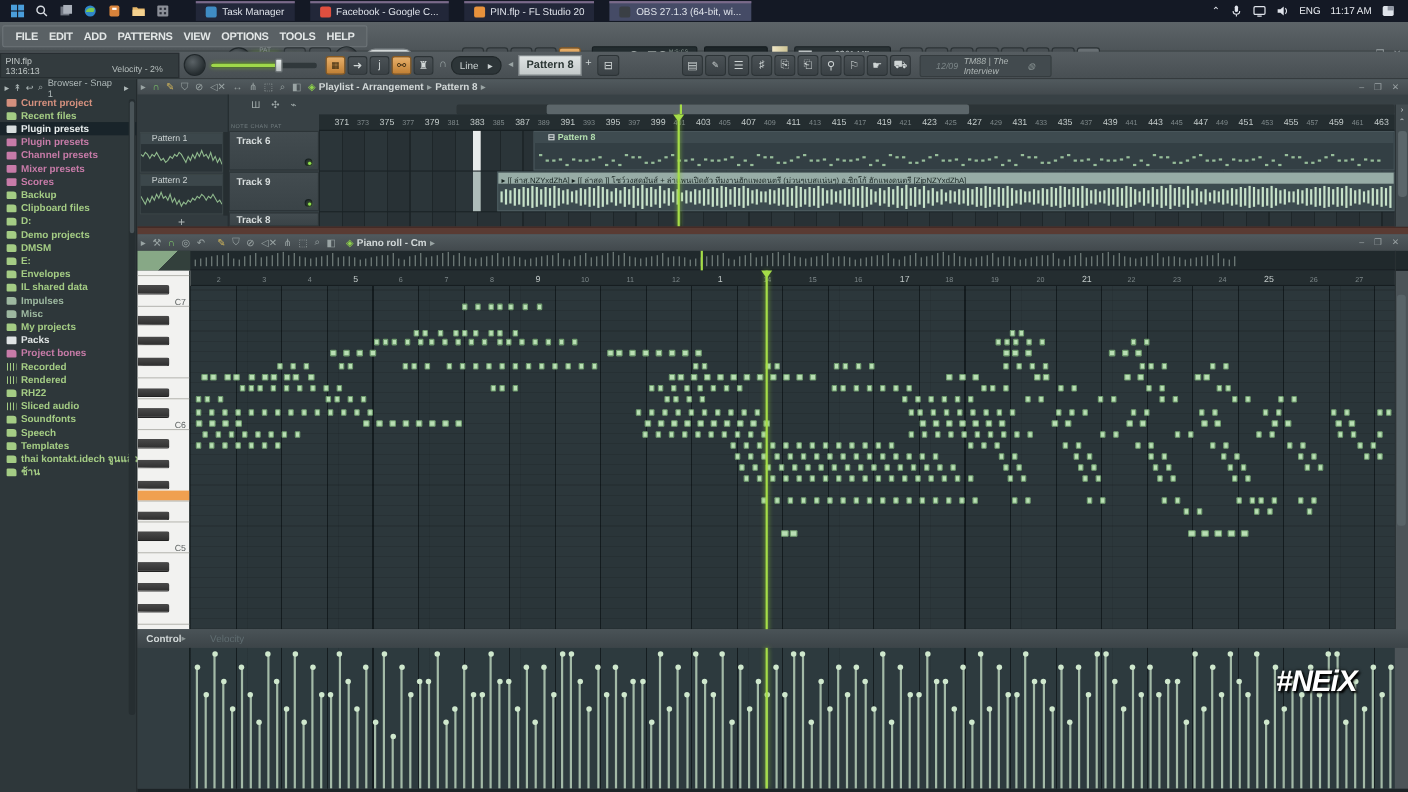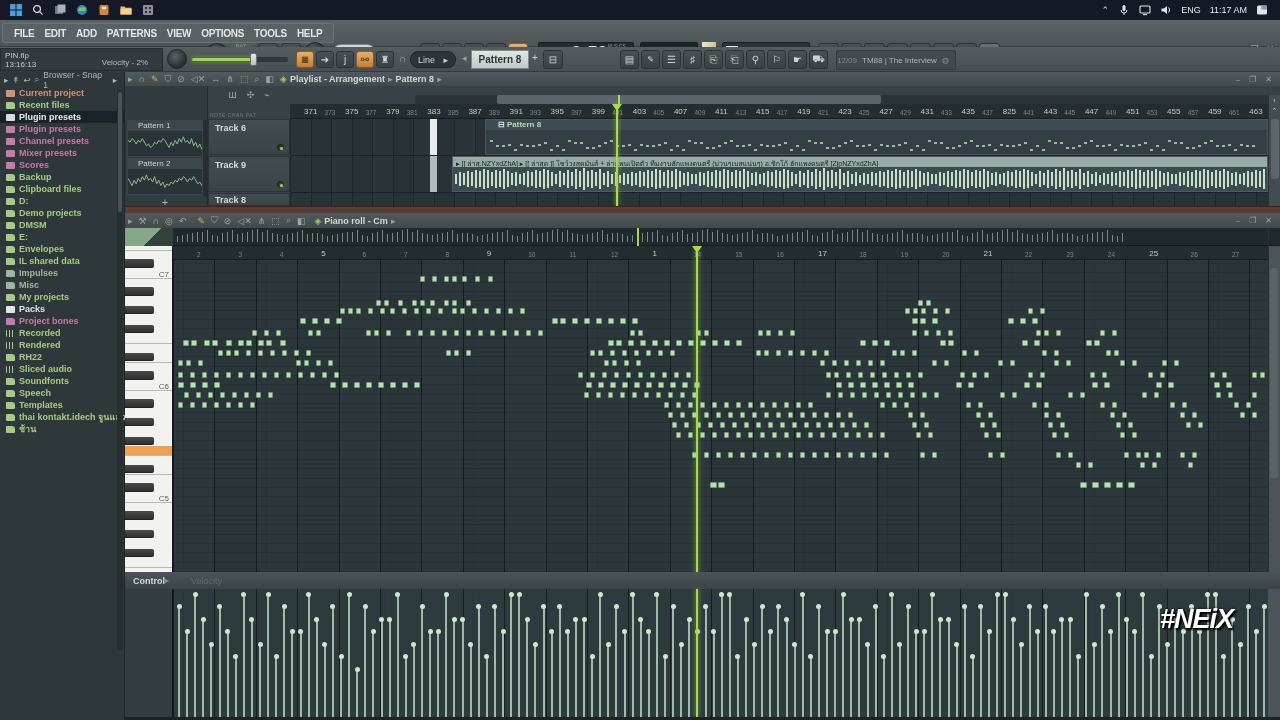--- a/index.html
+++ b/index.html
@@ -58,21 +58,21 @@
   #hint-val { position:absolute; right:14px; bottom:3px; color:#b7bfbe; }
   #pitch-slider { left:192px; top:57px; width:96px; height:5px; background:#30383b; border-radius:2px; }
   #pitch-fill { left:192px; top:58px; width:62px; height:3px; background:#9fd84a; border-radius:2px; box-shadow:0 0 4px #86c433; }
   #pitch-thumb { left:250px; top:53px; width:7px; height:13px; background:linear-gradient(#e8eded,#b9bfbf); border:1px solid #6a7174; border-radius:2px; }
   #snapfield { left:400px; top:51px; width:46px; height:17px; background:#2d3538; border:1px solid #202729;
     border-radius:8px; color:#cdd4d4; font-size:9px; display:flex; align-items:center; justify-content:space-between; padding:0 7px; }
   #patfield { left:460px; top:50px; width:58px; height:19px; background:linear-gradient(#dfe4e4,#c3c9c9);
     border:1px solid #7f8689; color:#2b3634; font-size:10px; font-weight:bold;
     display:flex; align-items:center; justify-content:center; }
   #news { left:797px; top:50px; width:120px; height:20px; background:#424a4e; border:1px solid #353c3f;
-    border-radius:2px; color:#aeb6b5; font-size:8px; display:flex; align-items:center; gap:5px; padding:0 0; }
+    border-radius:2px; color:#aeb6b5; font-size:8px; display:flex; align-items:center; gap:5px; padding:0 14px;font-style:italic; }
 
   
   #browser { left:0; top:72px; width:125px; height:648px; background:#2e373a; border-right:1px solid #1e2527; }
   #browser-head { height:15px; display:flex; align-items:center; gap:4px; padding:0 4px;
     color:#aeb8b8; font-size:8.5px; background:#39424600; }
   .bitem { display:flex; align-items:center; gap:4px; height:12px; padding-left:6px; font-size:9px;
     font-weight:bold; white-space:nowrap; }
   .bitem.selected { background:#19242a; }
   .bicon { width:9px; height:7px; border-radius:1px; flex:0 0 auto; }
   #browser-scroll { position:absolute; left:117px; top:90px; width:6px; height:560px; background:#262e31; border-radius:3px; }
@@ -202,20 +202,38 @@
           <path d="M0.5 4.8 h11 v5.7 h-11 z" fill="#f4d18f"></path>
         </svg>
       <svg class="tb-sysicon" viewBox="0 0 12 12">
           <rect x="1" y="1" width="10" height="10" rx="1" fill="#8b8f98"></rect>
           <rect x="3" y="3" width="2" height="2" fill="#2a2e38"></rect>
           <rect x="7" y="3" width="2" height="2" fill="#2a2e38"></rect>
           <rect x="3" y="7" width="2" height="2" fill="#2a2e38"></rect>
           <rect x="7" y="7" width="2" height="2" fill="#2a2e38"></rect>
         </svg>
     </div>
+    <div id="tb-apps" style="display:flex;">
+        <div class="tb-app">
+          <span class="tb-appicon" style="background: rgb(63, 140, 196);"></span>
+          <span>Task Manager</span>
+        </div>
+        <div class="tb-app">
+          <span class="tb-appicon" style="background: rgb(224, 79, 63);"></span>
+          <span>Facebook - Google C...</span>
+        </div>
+        <div class="tb-app">
+          <span class="tb-appicon" style="background: rgb(232, 146, 60);"></span>
+          <span>PIN.flp - FL Studio 20</span>
+        </div>
+        <div class="tb-app active">
+          <span class="tb-appicon" style="background: rgb(58, 63, 69);"></span>
+          <span>OBS 27.1.3 (64-bit, wi...</span>
+        </div>
+      </div>
     <div id="tray">
       <span class="tray-glyph">⌃</span>
       <svg class="tb-sysicon" viewBox="0 0 12 12">
           <rect x="4.5" y="1" width="3" height="6" rx="1.5" fill="#dfe3ea"></rect>
           <path d="M3 6 a3 3 0 0 0 6 0" fill="none" stroke="#dfe3ea"></path>
           <line x1="6" y1="9" x2="6" y2="11" stroke="#dfe3ea"></line>
         </svg>
       <svg class="tb-sysicon" viewBox="0 0 12 12">
           <rect x="1" y="2" width="10" height="7" rx="1" fill="none" stroke="#dfe3ea" stroke-width="1.1"></rect>
           <line x1="4" y1="10.6" x2="8" y2="10.6" stroke="#dfe3ea" stroke-width="1.1"></line>
@@ -526,21 +544,21 @@
       <span class="tick" style="left: 507.2px;">419</span>
       <span class="tick dim" style="left: 527.75px;">421</span>
       <span class="tick" style="left: 548.3px;">423</span>
       <span class="tick dim" style="left: 568.85px;">425</span>
       <span class="tick" style="left: 589.4px;">427</span>
       <span class="tick dim" style="left: 609.95px;">429</span>
       <span class="tick" style="left: 630.5px;">431</span>
       <span class="tick dim" style="left: 651.05px;">433</span>
       <span class="tick" style="left: 671.6px;">435</span>
       <span class="tick dim" style="left: 692.15px;">437</span>
-      <span class="tick" style="left: 712.7px;">825</span>
+      <span class="tick" style="left: 712.7px;">439</span>
       <span class="tick dim" style="left: 733.25px;">441</span>
       <span class="tick" style="left: 753.8px;">443</span>
       <span class="tick dim" style="left: 774.35px;">445</span>
       <span class="tick" style="left: 794.9px;">447</span>
       <span class="tick dim" style="left: 815.45px;">449</span>
       <span class="tick" style="left: 836px;">451</span>
       <span class="tick dim" style="left: 856.55px;">453</span>
       <span class="tick" style="left: 877.1px;">455</span>
       <span class="tick dim" style="left: 897.65px;">457</span>
       <span class="tick" style="left: 918.2px;">459</span>

